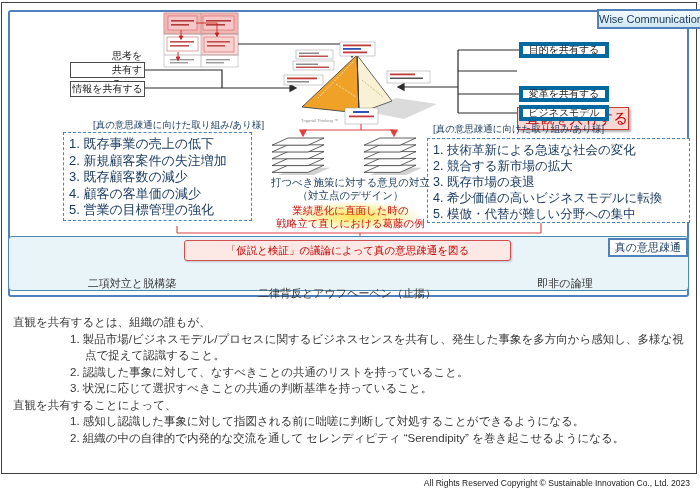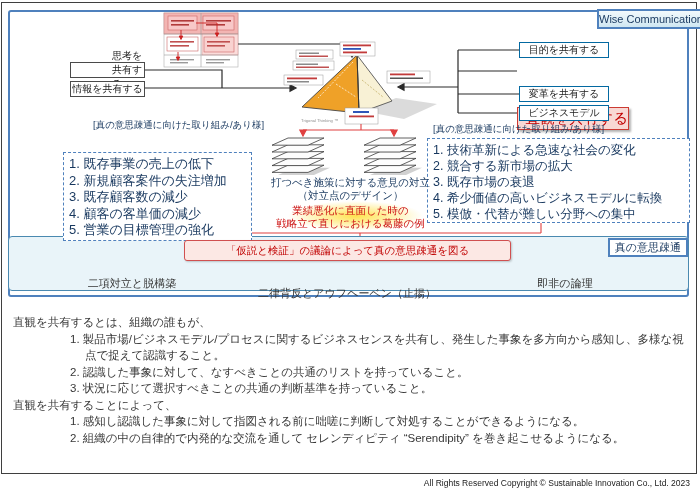--- a/index.html
+++ b/index.html
@@ -15,35 +15,35 @@
   #title-box { left:565px; top:9px; width:126px; height:20px; background:linear-gradient(#f2f9fc,#cfe7f2);
     border:2px solid #4f81bd; color:#17375e; font-size:11px; display:flex; align-items:center; justify-content:flex-start; z-index:5;margin-left:32px; }
 
   #diagram-svg { left:0; top:0; width:700px; height:300px; z-index:1; }
 
   .small-share-box { width:75px; height:16px; background:#fff; border:1px solid #4a4a4a; color:#222;
     font-size:10px; display:flex; align-items:center; justify-content:center; z-index:2; }
   #think-box { left:70px; top:62px;padding-left:41px; }
   #info-box  { left:70px; top:81px; }
 
-  .right-share-box { width:90px; height:16px; background:#fff; border:1px solid #0369a1; color:#222;
+  .right-share-box { width:90px; height:16px; background:#fff; border:4px solid #0369a1; color:#222;
     font-size:10px; display:flex; align-items:center; justify-content:center; z-index:2; }
   #purpose-box { left:519px; top:42px; }
   #reform-box  { left:519px; top:86px; }
   #realize-box { left:519px; top:105px; }
   #intuition-box { left:517px; top:59px; width:112px; height:23px; background:#f8d8d4; border:1.5px solid #cc3b33;
     color:#c00000; font-size:14.5px; display:flex; align-items:center; justify-content:flex-end;
     box-shadow:1.5px 1.5px 2px rgba(0,0,0,.3); z-index:2;margin-top:48px; }
 
   .panel-header { font-size:9.5px; color:#17375e; z-index:2; white-space:nowrap; }
   #left-panel-header  { left:93px;  top:119px; }
   #right-panel-header { left:433px; top:123px; }
 
   .list-panel { border:1.3px dashed #4f81bd; background:#fff; color:#17375e; z-index:2; padding:3px 0 0 5px; }
-  #left-panel  { left:63px;  top:152px; width:189px; height:89px; font-size:13px;   line-height:16.5px; }
+  #left-panel  { left:63px;  top:132px; width:189px; height:89px; font-size:13px;   line-height:16.5px; }
   #right-panel { left:427px; top:138px; width:263px; height:85px; font-size:12.5px; line-height:16px; }
   .list-item { white-space:nowrap; }
 
   #conflict-glow { left:288px; top:201px; width:135px; height:30px; z-index:1;
     background:radial-gradient(closest-side, rgba(255,225,70,.95), rgba(255,225,70,0)); }
   #conflict-block { left:243px; top:176px; width:215px; text-align:center; z-index:2; }
   .conflict-navy { color:#17375e; font-size:10.5px; line-height:13px; white-space:nowrap; }
   .conflict-red  { color:#cc1111; font-size:10.5px; line-height:12.5px; white-space:nowrap; }
 
   #bottom-band { left:8px; top:236px; width:681px; height:55px; background:#e9f4f9;

